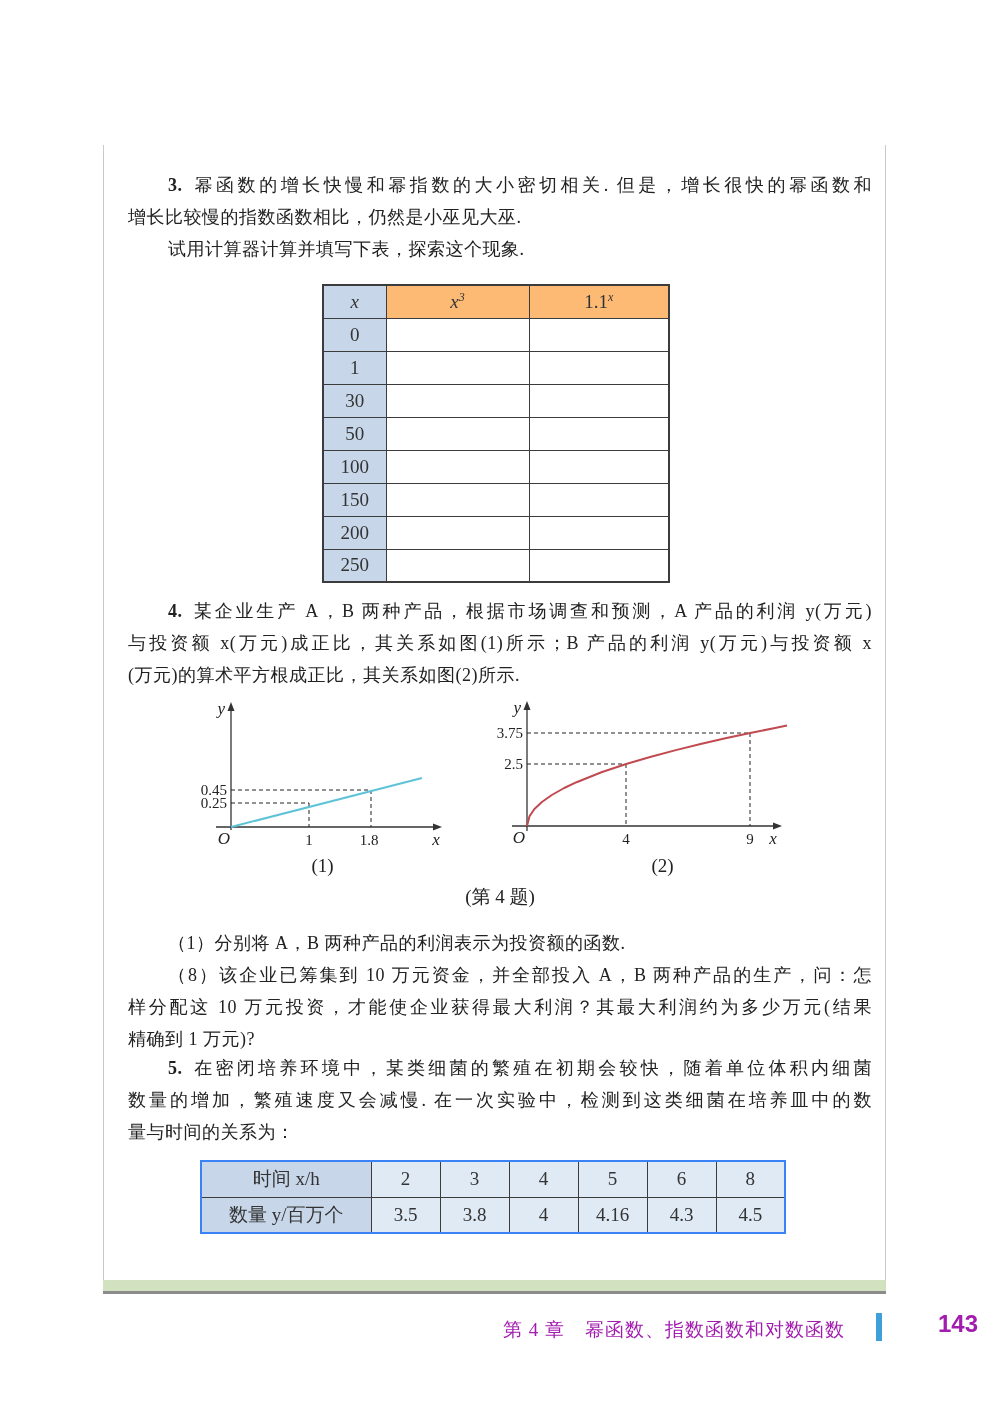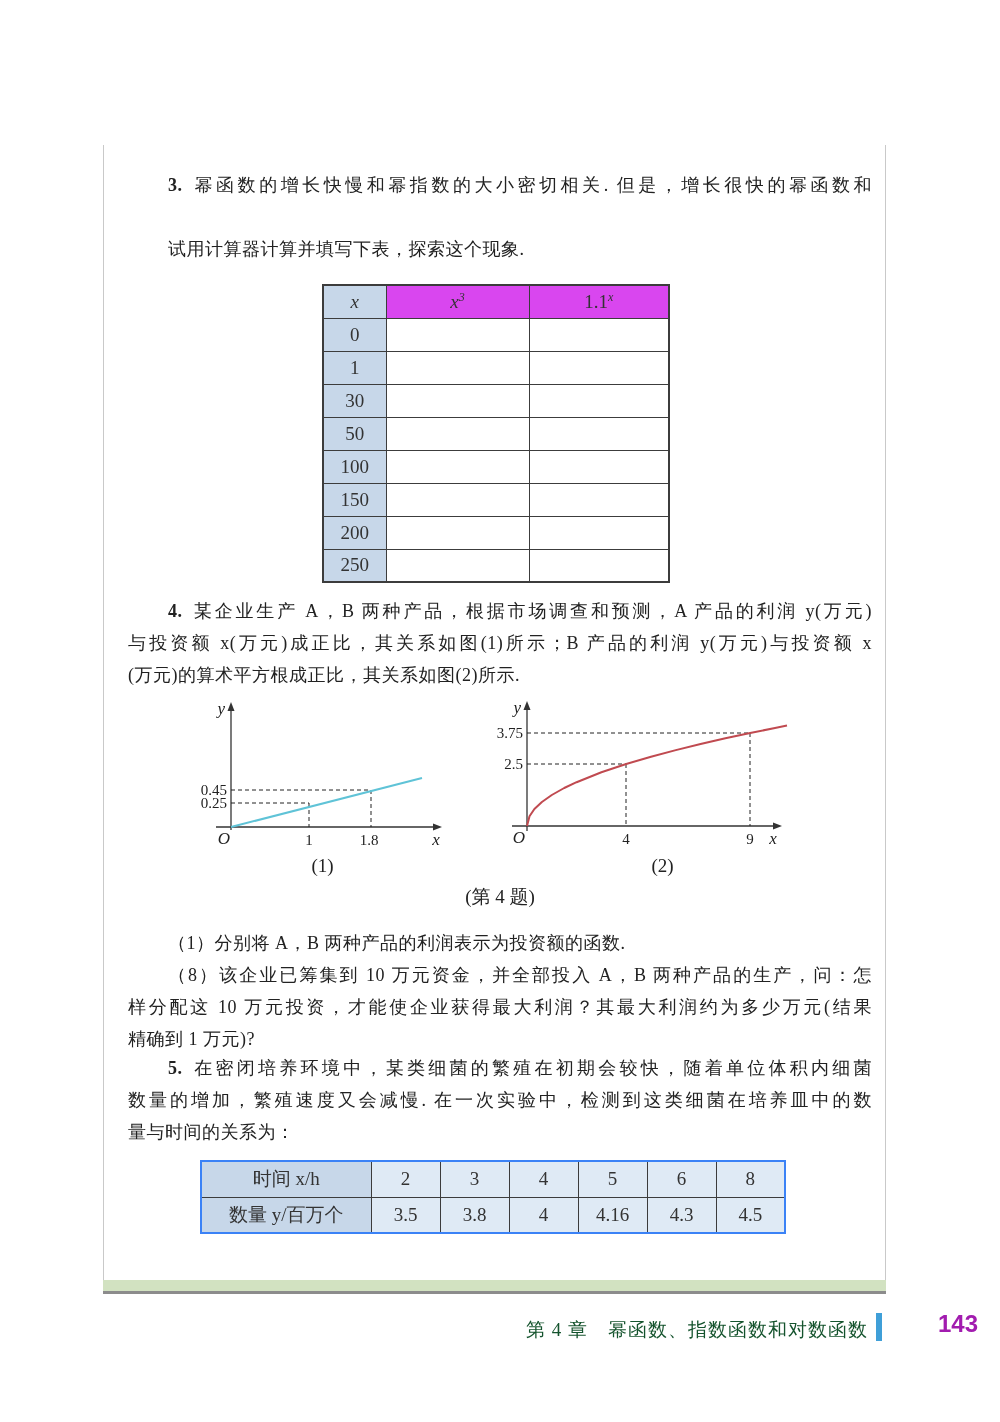--- a/index.html
+++ b/index.html
@@ -38,21 +38,21 @@
     font-size: 19px; color: #333;
   }
   table.t1 td, table.t1 th {
     border: 1px solid #3c3c3c; text-align: center; vertical-align: middle;
     height: 33px; font-weight: normal;
   }
   table.t1 { border: 2px solid #3c3c3c; }
   table.t1 .c1 { width: 63px; background: #c7d7e9; }
   table.t1 .c2 { width: 143px; }
   table.t1 .c3 { width: 140px; }
-  table.t1 thead .c2, table.t1 thead .c3 { background: #d946ef; text-align: center; }
+  table.t1 thead .c2, table.t1 thead .c3 { background: #fdba74; text-align: center; }
   table.t1 tbody .c2, table.t1 tbody .c3 { background: #ffffff; }
   .mathvar { font-style: italic; font-family: "Liberation Serif", serif; }
   sup { font-size: 12px; }
   
   table.t2 {
     position: absolute; left: 200px; top: 1160px;
     border-collapse: collapse; table-layout: fixed;
     font-size: 19px; color: #333;
   }
   table.t2 td { border: 1px solid #3c3c3c; text-align: center; vertical-align: middle; height: 36px; }
@@ -60,21 +60,21 @@
   table.t2 .lbl { width: 170px; background: #c7d7e9; }
   table.t2 .val { width: 69px; background: #dfeaf5; }
   
   .fig { position: absolute; }
   .figcap { position: absolute; font-size: 19px; color: #222; text-align: center; }
   svg text { font-family: "Liberation Serif", serif; fill: #222; }
   svg .it { font-style: italic; }
   
   .footer-chapter {
     position: absolute; left: 480px; top: 1317px; width: 388px;
-    text-align: right; font-size: 19px; color: #14532d; letter-spacing: 1px;
+    text-align: center; font-size: 19px; color: #a21caf; letter-spacing: 1px;
     white-space: nowrap;
   }
   .footer-bar {
     position: absolute; left: 876px; top: 1313px; width: 6px; height: 28px;
     background: #3f9fd8;
   }
   .footer-page {
     position: absolute; left: 938px; top: 1310px;
     font-family: "Liberation Sans", sans-serif; font-size: 24px; font-weight: bold; color: #a21caf;
   }
@@ -83,20 +83,21 @@
 <body>
 
 <div class="page">
 
   <div class="greenbar-top"></div>
   <div class="content-frame"></div>
   <div class="greenbar-bottom"></div>
   <div class="bottom-rule"></div>
 
   <div class="tl wrapfill" style="left:168px; top:172px; width:704px;"><b class="pnum">3.</b><span>幂函数的增长快慢和幂指数的大小密切相关. 但是，增长很快的幂函数和</span></div>
+  <div class="tl" style="left:128px; top:204px;">增长比较慢的指数函数相比，仍然是小巫见大巫.</div>
   <div class="tl" style="left:168px; top:236px;">试用计算器计算并填写下表，探索这个现象.</div>
 
   <table class="t1">
     <thead>
       <tr>
         <th class="c1 mathvar">x</th>
         <th class="c2"><span class="mathvar">x</span><sup class="mathvar">3</sup></th>
         <th class="c3"><span>1.1</span><sup class="mathvar">x</sup></th>
       </tr>
     </thead>

